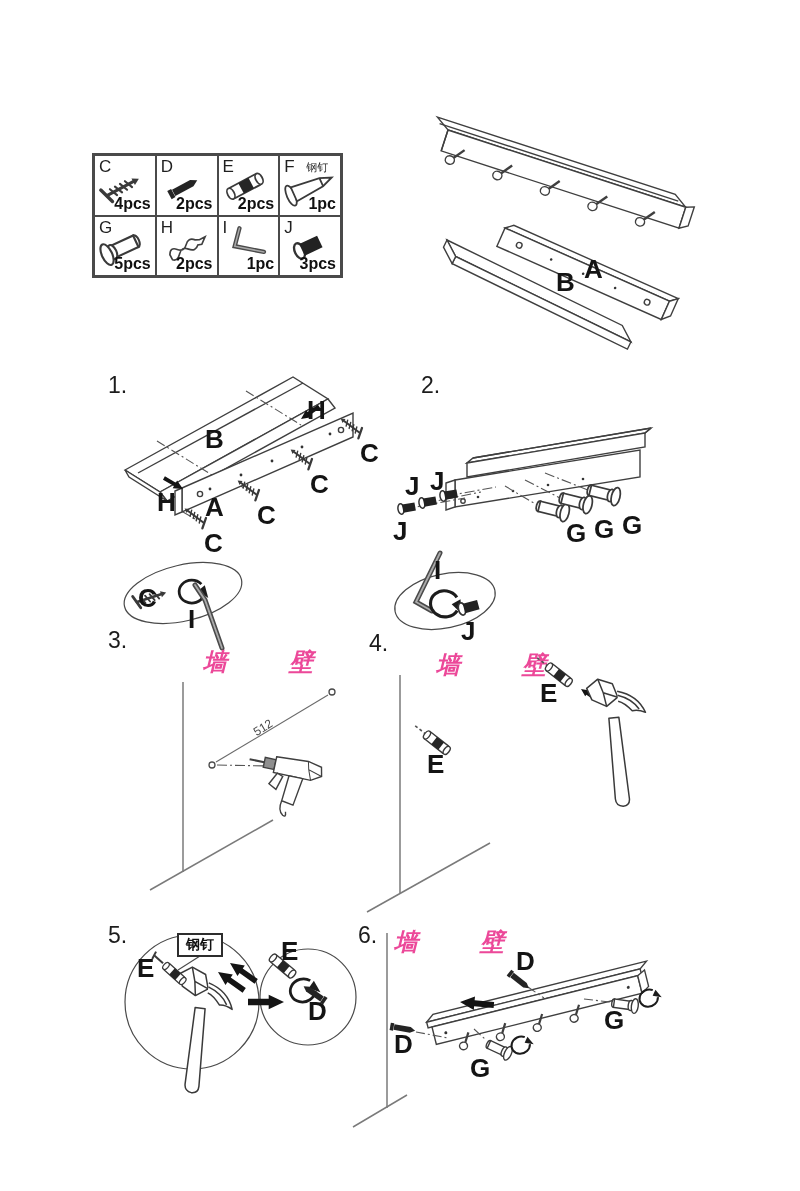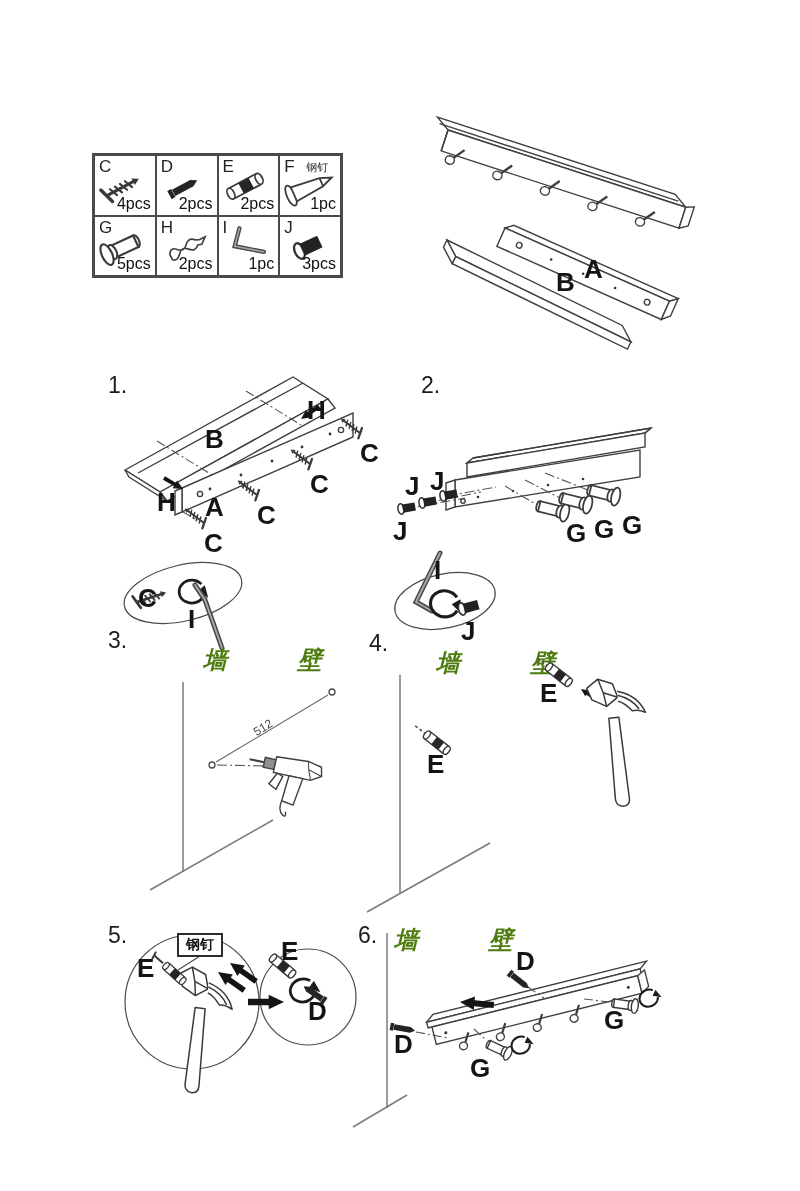--- a/index.html
+++ b/index.html
@@ -5,33 +5,33 @@
   * { margin:0; padding:0; box-sizing:border-box; }
   html,body { background:#ffffff; }
   #page {
     position:relative; width:800px; height:1191px; background:#ffffff;
     font-family:"Liberation Sans", sans-serif; color:#222; overflow:hidden;
   }
   svg.art { position:absolute; overflow:visible; }
   .lbl { position:absolute; font-weight:bold; font-size:26px; line-height:1; color:#141414; letter-spacing:0; }
   .num { position:absolute; font-size:23px; line-height:1; color:#1c1c1c; font-weight:400; }
   .wall { position:absolute; font-size:24px; font-weight:bold; font-style:italic;
-          font-family:Liberation Mono, monospace; letter-spacing:28px; color:#4d7c0f; line-height:1; }
+          font-family:Liberation Serif, serif; letter-spacing:28px; color:#ec4899; line-height:1; }
   .tag { position:absolute; font-size:14px; font-weight:bold; border:2px solid #2d2d2d;
          padding:1px 7px 2px 7px; background:#fff; color:#111; line-height:1.2;
          font-family:"DejaVu Serif", serif; }
   .dimtext { font-size:12px; fill:#4a4a4a; font-family:"Liberation Sans", sans-serif; }
   
   .ptable { position:absolute; left:92px; top:153px; width:251px; height:125px;
             display:grid; grid-template-columns:repeat(4,1fr); grid-template-rows:repeat(2,1fr);
             border:2px solid #4a4a4a; background:#fff; }
   .pcell { position:relative; border:1px solid #4a4a4a; }
   .pletter { position:absolute; left:4px; top:1px; font-size:17px; color:#1f1f1f; }
   .pnote  { position:absolute; left:26px; top:4px; font-size:11px; color:#1f1f1f; font-family:"DejaVu Serif", serif; }
-  .pqty   { position:absolute; right:4px; bottom:2px; font-size:16px; font-weight:normal; color:#101010; }
+  .pqty   { position:absolute; right:4px; bottom:2px; font-size:16px; font-weight:bold; color:#101010; }
   .picon  { position:absolute; left:0; top:0; width:100%; height:100%; overflow:visible; }
 </style>
 </head>
 <body>
 
 <div id="page">
 
   <svg width="0" height="0" style="position:absolute">
     <defs>
       <g id="g-screw" stroke="#3a3a3a" stroke-width="1.5" fill="none" stroke-linecap="round">

